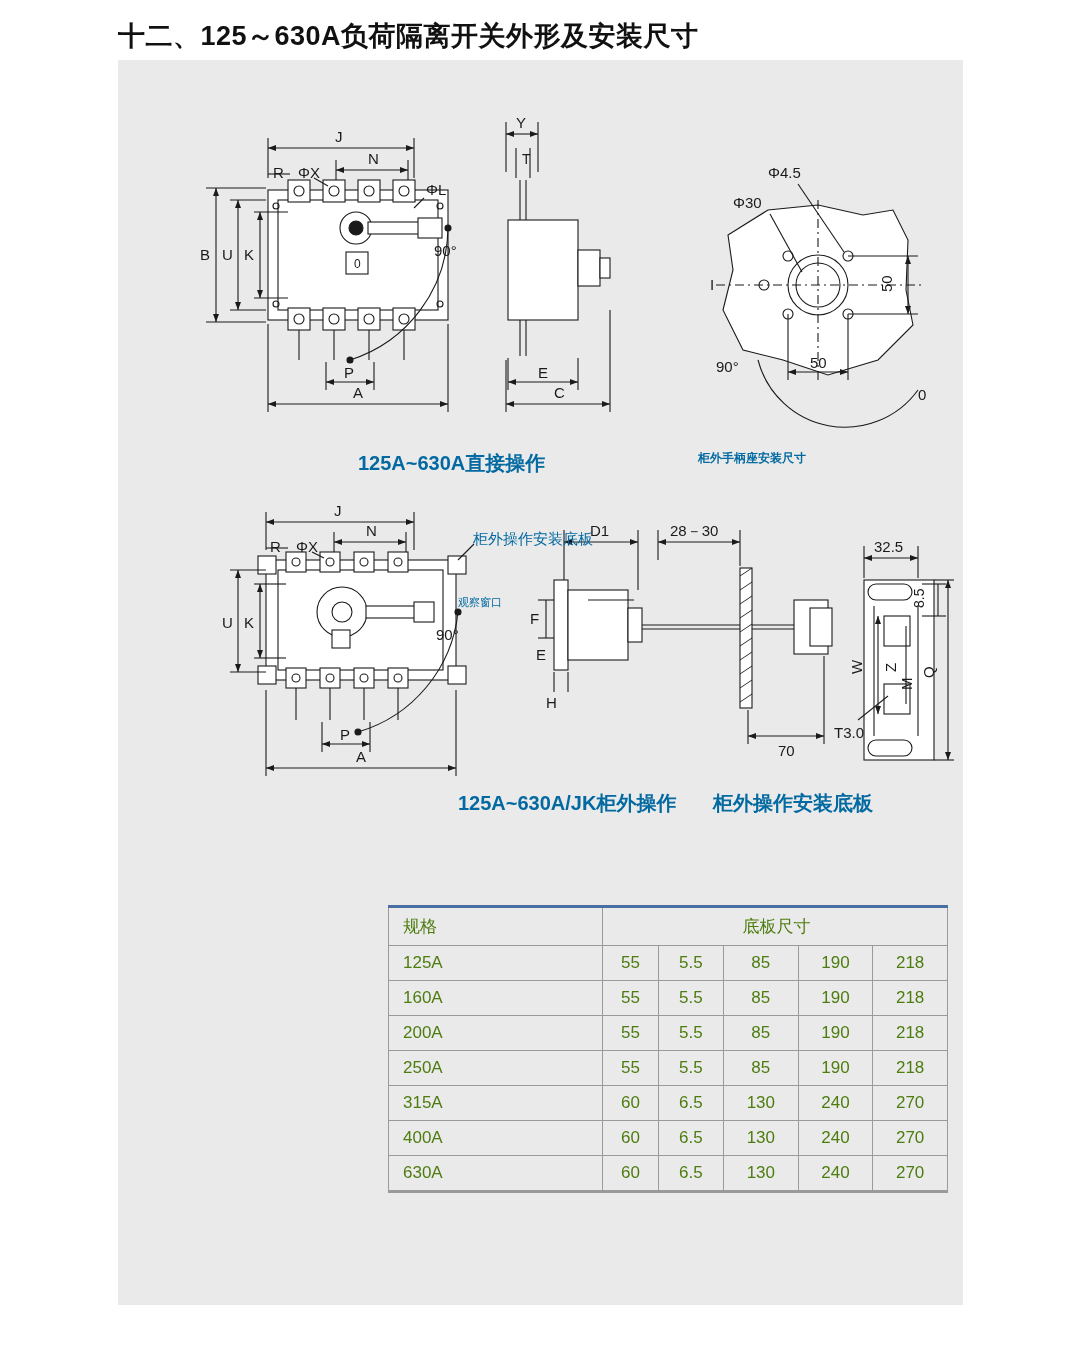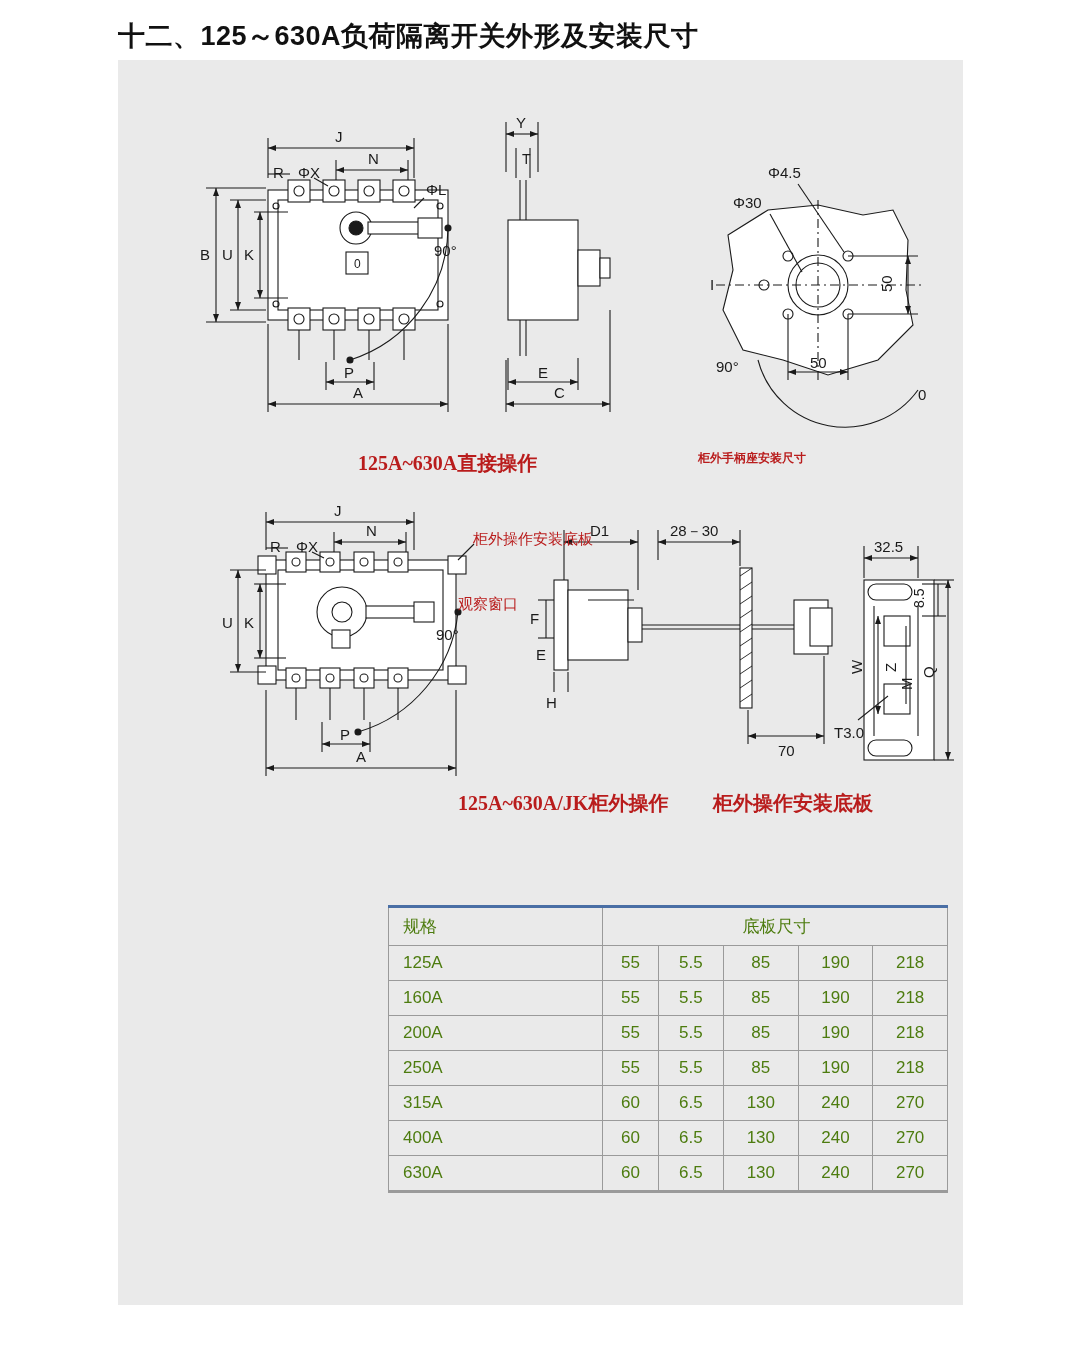--- a/index.html
+++ b/index.html
@@ -16,23 +16,22 @@
     position:absolute;left:118px;top:18px;
     font-size:27px;font-weight:bold;letter-spacing:0.5px;
     color:#111;
   }
   .canvas{
     position:absolute;left:118px;top:60px;width:845px;height:1245px;
     background:#eaeaea;
   }
   svg.draw{position:absolute;left:0;top:0;}
   .cap{
-    position:absolute;font-size:19px;font-weight:bold;color:#b91c1c;
+    position:absolute;font-size:19px;font-weight:bold;color:#0369a1;
     white-space:nowrap;
-    font-family:Liberation Serif, serif;
   }
   
   .tbl-wrap{position:absolute;left:270px;top:845px;width:560px;}
   table{border-collapse:collapse;width:560px;font-size:17px;}
   table td,table th{
     border:1px solid #9a9a9a;
     padding:7px 4px;
     text-align:center;
     font-weight:normal;
     background:#eaeaea;
@@ -412,21 +411,21 @@
         <line x1="740" y1="660" x2="770" y2="636"></line>
         <text x="716" y="678" stroke="none" fill="#1a1a1a" font-size="15">T3.0</text>
       </g>
     </svg>
 
     <div class="cap" style="left:240px;top:390px;font-size:20px;">125A~630A直接操作</div>
     <div class="cap" style="left:580px;top:390px;font-size:12px;">柜外手柄座安装尺寸</div>
     <div class="cap" style="left:355px;top:470px;font-size:15px;font-weight:normal;">柜外操作安装底板</div>
     <div class="cap" style="left:340px;top:730px;font-size:20px;">125A~630A/JK柜外操作</div>
     <div class="cap" style="left:595px;top:730px;font-size:20px;">柜外操作安装底板</div>
-    <div class="cap" style="left:340px;top:535px;font-size:15px;font-weight:normal;">观察窗口</div>
+    <div class="cap" style="left:340px;top:535px;font-size:11px;font-weight:normal;">观察窗口</div>
 
     <div class="tbl-wrap">
       <table>
         <tbody>
           <tr>
             <td class="tbl-top firstcol left">规格</td>
             <td class="tbl-top" colspan="5">底板尺寸</td>
           </tr>
 
           <tr>

